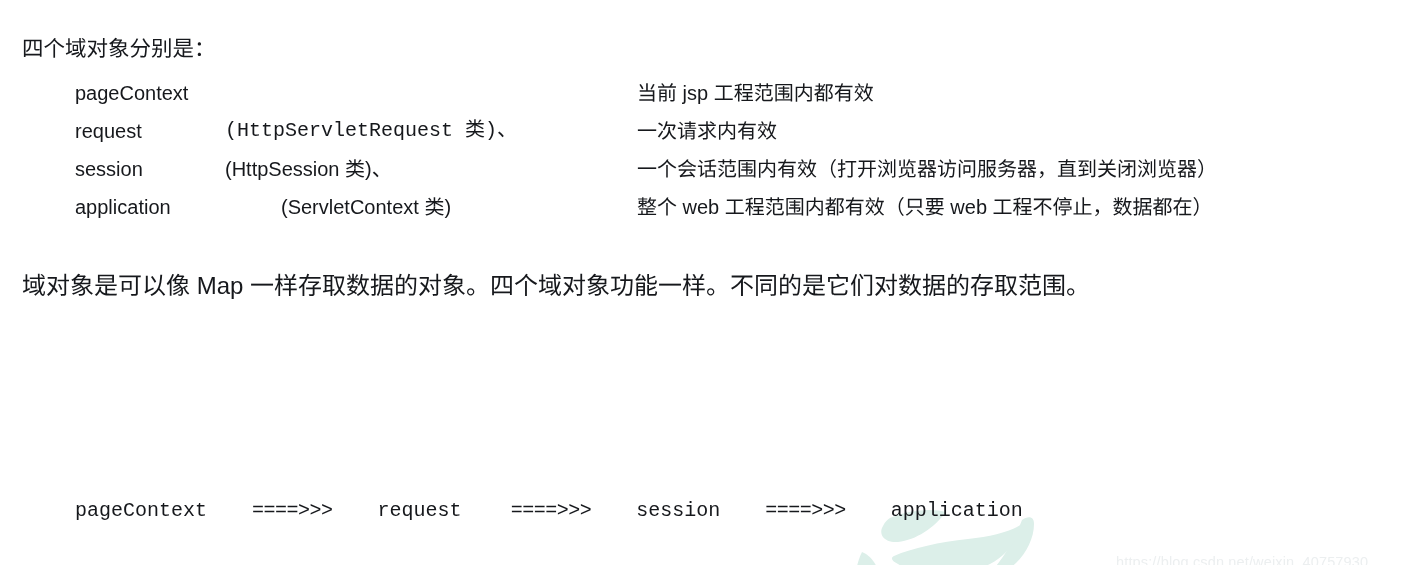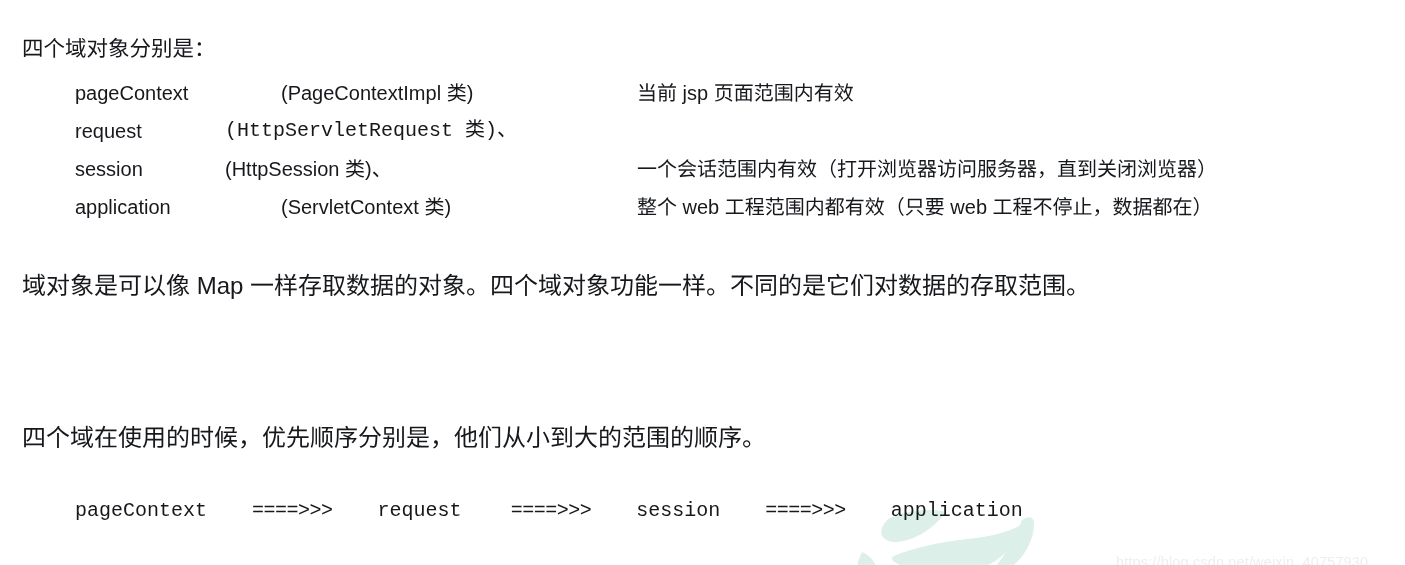--- a/index.html
+++ b/index.html
@@ -153,43 +153,42 @@
   </div>
 
   <div class="url-watermark">https://blog.csdn.net/weixin_40757930</div>
 
   <div class="content">
 
     <div class="heading">四个域对象分别是：</div>
 
     <div class="def-row r0">
       <span class="def-name">pageContext</span>
-      <span class="def-class">(PageContextImpl 类)</span>
-      <span class="def-scope">当前 jsp 页面范围内有效</span>
+      <span class="def-scope">当前 jsp 工程范围内都有效</span>
     </div>
 
     <div class="def-row r1">
       <span class="def-name">request</span>
       <span class="def-class">(HttpServletRequest 类)、</span>
+      <span class="def-scope">一次请求内有效</span>
     </div>
 
     <div class="def-row r2">
       <span class="def-name">session</span>
       <span class="def-class">(HttpSession 类)、</span>
       <span class="def-scope">一个会话范围内有效（打开浏览器访问服务器，直到关闭浏览器）</span>
     </div>
 
     <div class="def-row r3">
       <span class="def-name">application</span>
       <span class="def-class">(ServletContext 类)</span>
       <span class="def-scope">整个 web 工程范围内都有效（只要 web 工程不停止，数据都在）</span>
     </div>
 
     <div class="para p0">域对象是可以像 Map 一样存取数据的对象。四个域对象功能一样。不同的是它们对数据的存取范围。</div>
-    <div class="para p2">四个域在使用的时候，优先顺序分别是，他们从小到大的范围的顺序。</div>
 
     <div class="flow-line">
       <span class="flow-node">pageContext</span>
       <span class="flow-gap-a"></span>
       <span class="flow-arrow">====&gt;&gt;&gt;</span>
       <span class="flow-gap-a"></span>
       <span class="flow-node">request</span>
       <span class="flow-gap-b"></span>
       <span class="flow-arrow">====&gt;&gt;&gt;</span>
       <span class="flow-gap-a"></span>

